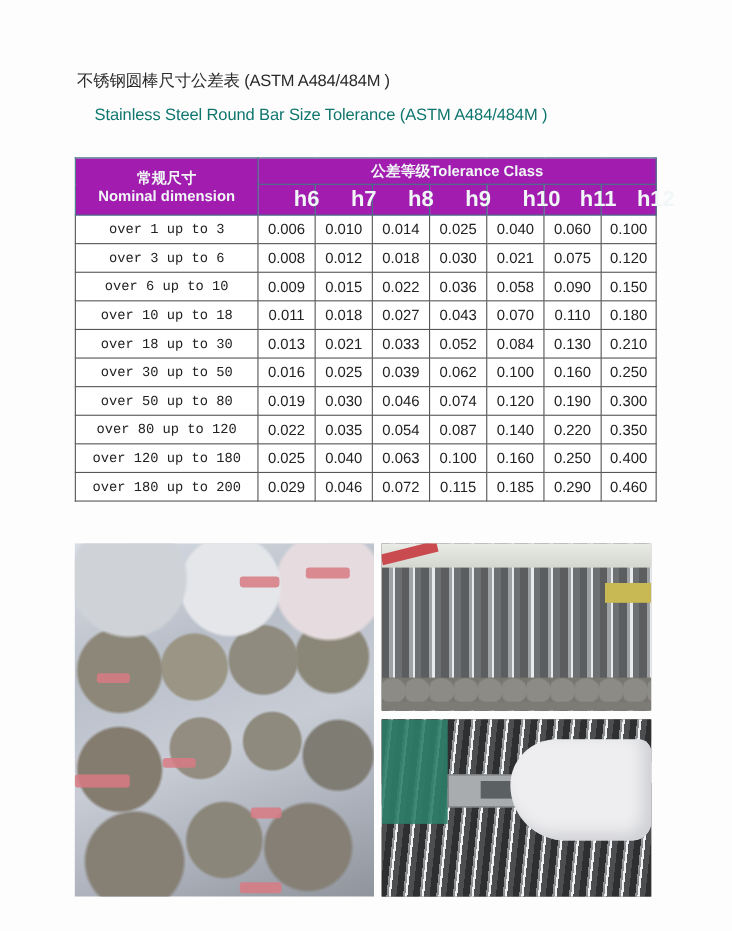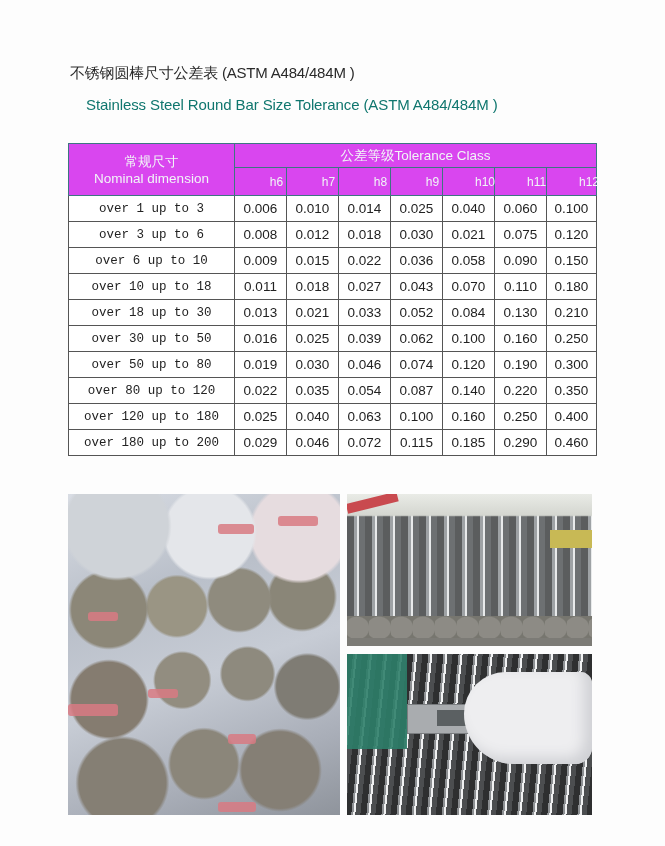--- a/index.html
+++ b/index.html
@@ -8,23 +8,23 @@
 
   .title-cn { position: absolute; left: 70px; top: 64px; font-size: 15px; color: #2a2a2a; letter-spacing: -0.2px; }
   .title-en { position: absolute; left: 70px; top: 96px; font-size: 15px; color: #0f766e; letter-spacing: -0.1px; margin-left: 16px; }
 
   table.tol {
     position: absolute; left: 68px; top: 143px; width: 528px;
     border-collapse: collapse; table-layout: fixed;
     font-size: 13px;
   }
   table.tol th, table.tol td { border: 1px solid #555; text-align: center; }
-  table.tol thead th { background: #d946ef; color: #f1f6f7; font-weight: normal; border-color: #3e7582; }
+  table.tol thead th { background: #a21caf; color: #f1f6f7; font-weight: bold; border-color: #3e7582; }
   table.tol thead tr.r1 th { height: 24px; font-size: 13.5px; }
-  table.tol thead tr.r2 th { height: 28px; font-size: 12px; padding-left: 32px; }
+  table.tol thead tr.r2 th { height: 28px; font-size: 20px; padding-left: 32px; }
   table.tol th.nominal { line-height: 17px; font-size: 13.5px; }
   table.tol tbody td { height: 26px; background: #fff; color: #222; }
   table.tol tbody td.dim { font-size: 12.5px; font-family: Liberation Mono, monospace; }
   table.tol tbody td.val { font-size: 13.5px; }
   table.tol { border: 1.5px solid #444; }
 
   .photo { position: absolute; overflow: hidden; }
   .photo-bundles {
     left: 68px; top: 494px; width: 272px; height: 321px;
     background:

